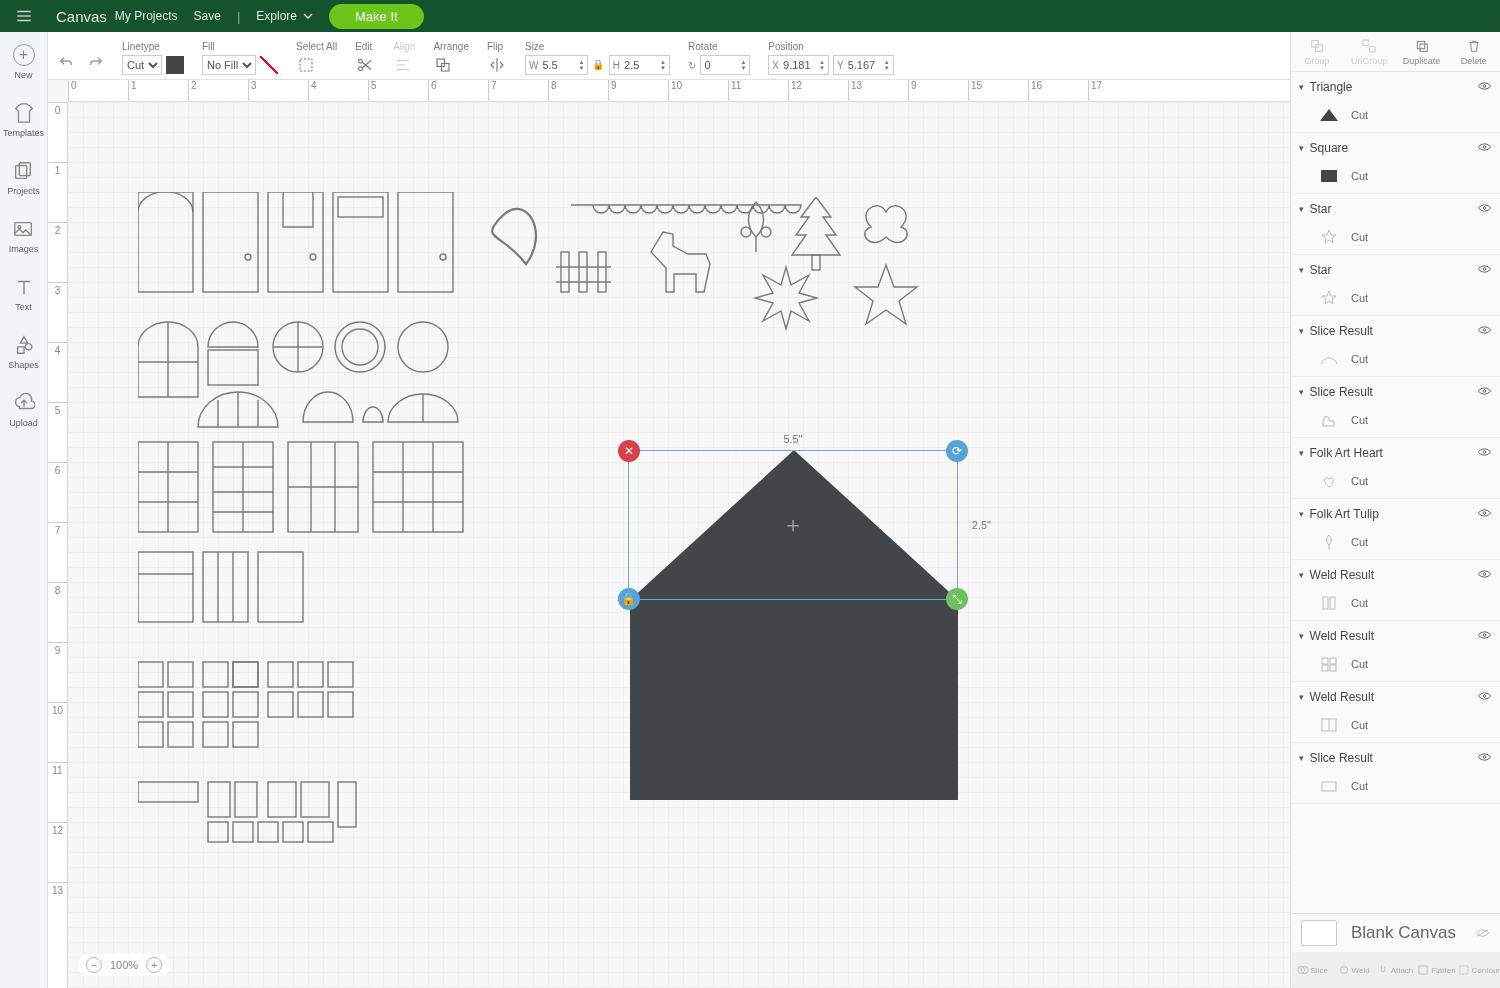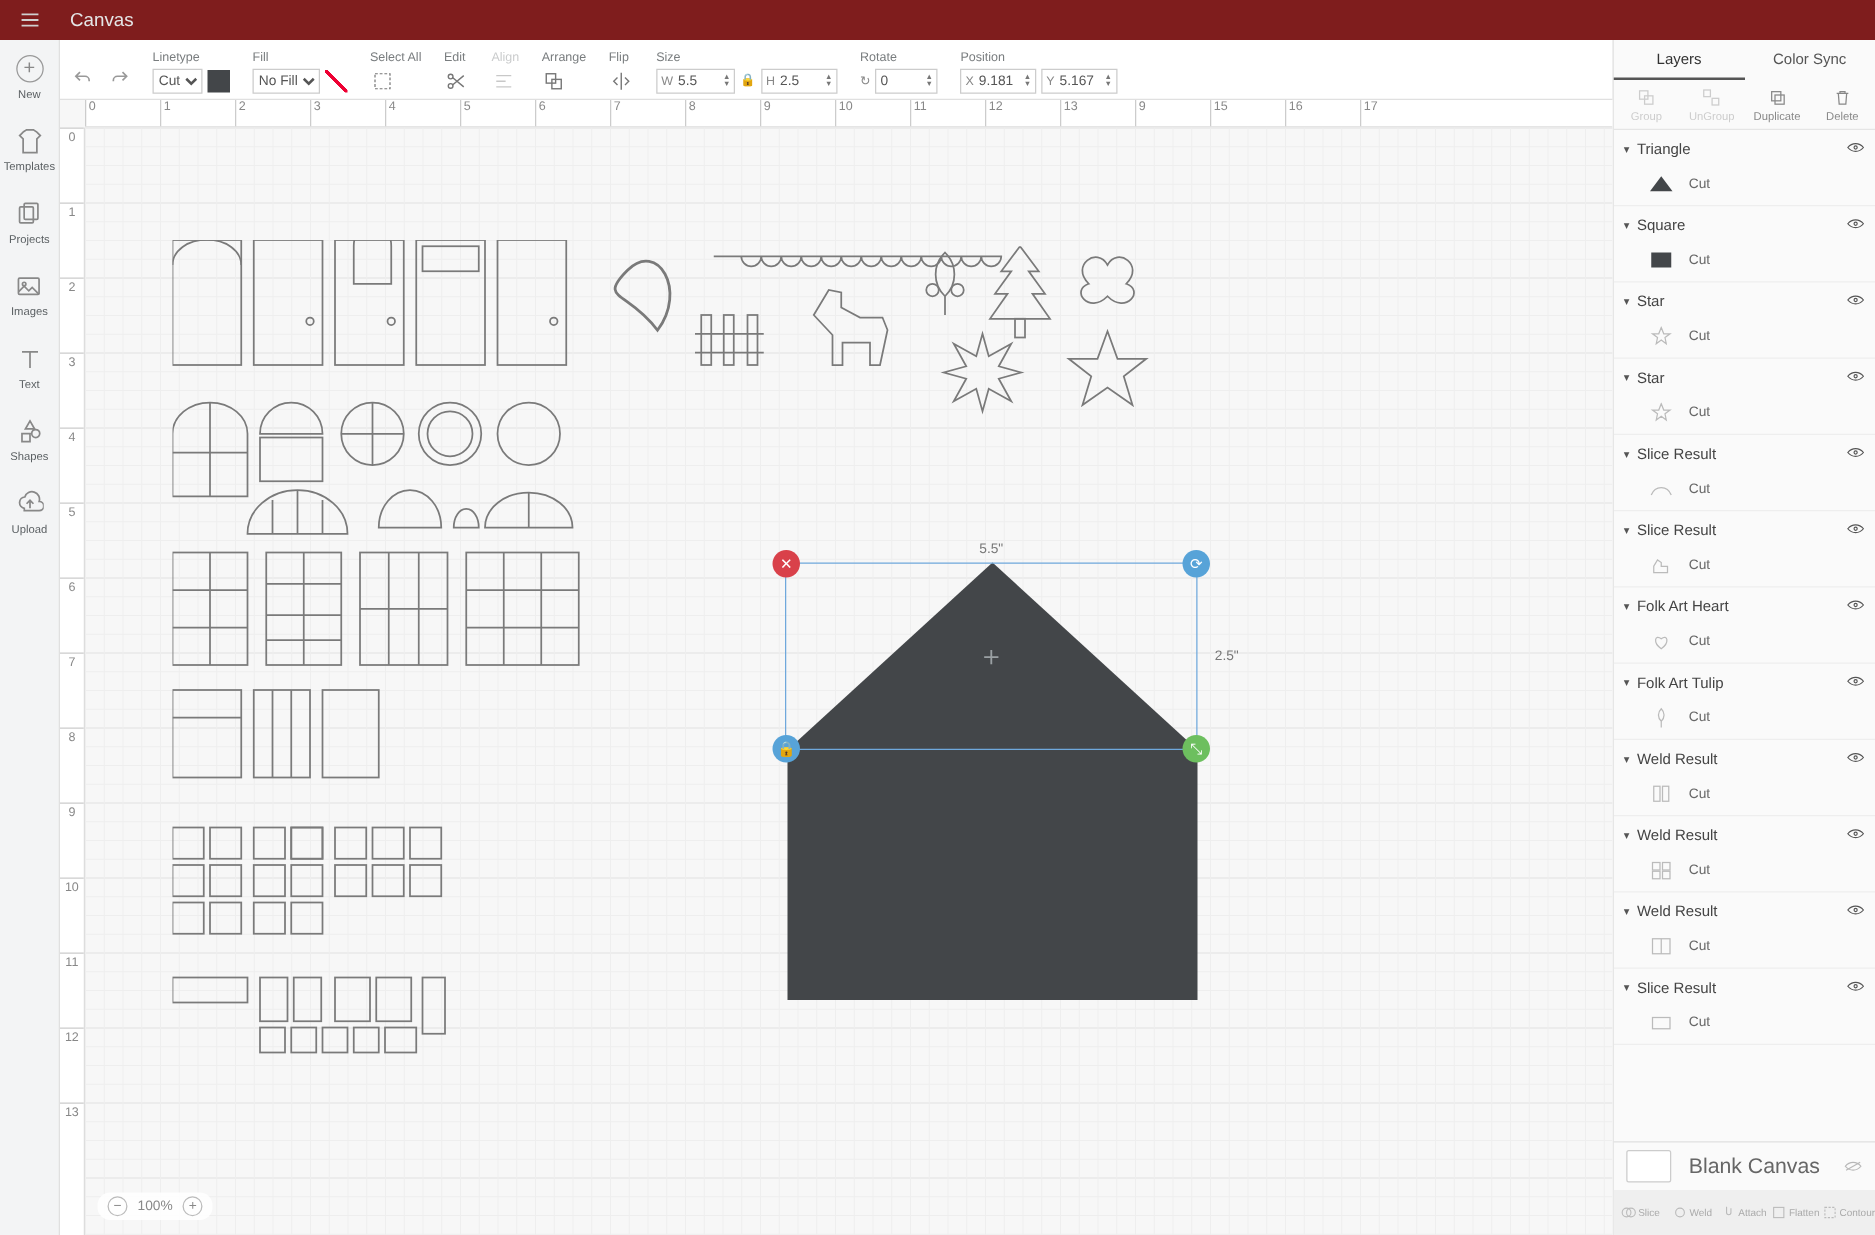--- a/index.html
+++ b/index.html
@@ -1,17 +1,17 @@
 <!DOCTYPE html>
 <html><head>
 <meta charset="utf-8">
 <style>
   * { box-sizing: border-box; margin: 0; padding: 0; font-family: -apple-system, BlinkMacSystemFont, "Segoe UI", Helvetica, Arial, sans-serif; }
   body { width: 1500px; height: 988px; background: #fff; overflow: hidden; }
-  .topbar { height: 32px; background: #7f1d1d; display: flex; align-items: center; color: #e5e6e7; font-size: 13px; }
+  .topbar { height: 32px; background: #14532d; display: flex; align-items: center; color: #e5e6e7; font-size: 13px; }
   .menu-btn { width: 48px; display:flex; align-items:center; justify-content:center; }
   .menu-btn svg { width:18px; height:18px; stroke:#d0d0d0; }
   .top-title-left { padding: 0 8px; font-size: 15px; color:#e5e6e7;}
   .top-center { flex: 1; text-align: center; font-size: 14px; color:#dfe1e2;}
   .top-right { display:flex; align-items:center; gap:16px; padding-right: 8px; }
   .top-link { font-size:12px; color:#e5e6e7; cursor:pointer;}
   .top-sep { color:#9aa0a3;}
   .explore { display:flex;align-items:center;gap:6px;}
   .make-it { background:#6bc51a; color:#fff; border-radius:14px; padding:5px 26px; font-size:13px; cursor:pointer;}
 
@@ -87,20 +87,32 @@
 </head>
 <body>
 
 <div class="topbar">
   <div class="menu-btn">
     <svg viewBox="0 0 24 24" fill="none" stroke-width="2">
         <path d="M3 6h18M3 12h18M3 18h18"></path>
       </svg>
   </div>
   <div class="top-title-left">Canvas</div>
+  <div class="top-right">
+    <div class="top-link">My Projects</div>
+    <div class="top-link">Save</div>
+    <div class="top-sep">|</div>
+    <div class="top-link explore">
+      <span>Explore</span>
+      <svg width="10" height="10" viewBox="0 0 10 10">
+          <path d="M1 3l4 4 4-4" stroke="#ddd" fill="none" stroke-width="1.5"></path>
+        </svg>
+    </div>
+    <div class="make-it">Make It</div>
+  </div>
 </div>
 
 <div class="app">
 
   <div class="left-tools">
     <div class="tool">
       <div class="tool-plus">+</div>
       <span>New</span>
     </div>
     <div class="tool">
@@ -478,24 +490,20 @@
 
       <div class="zoom-ctl">
         <div class="zoom-btn">−</div>
         <span>100%</span>
         <div class="zoom-btn">+</div>
       </div>
     </div>
   </div>
 
   <div class="right-panel">
-    <div class="rp-tabs">
-      <div class="rp-tab active">Layers</div>
-      <div class="rp-tab">Color Sync</div>
-    </div>
     <div class="rp-actions">
       <div class="rp-act disabled">
           <svg viewBox="0 0 24 24" fill="none" stroke-width="1.5">
             <rect x="4" y="4" width="10" height="10"></rect>
             <rect x="10" y="10" width="10" height="10"></rect>
           </svg>
           <span>Group</span>
         </div>
       <div class="rp-act disabled">
           <svg viewBox="0 0 24 24" fill="none" stroke-width="1.5">

